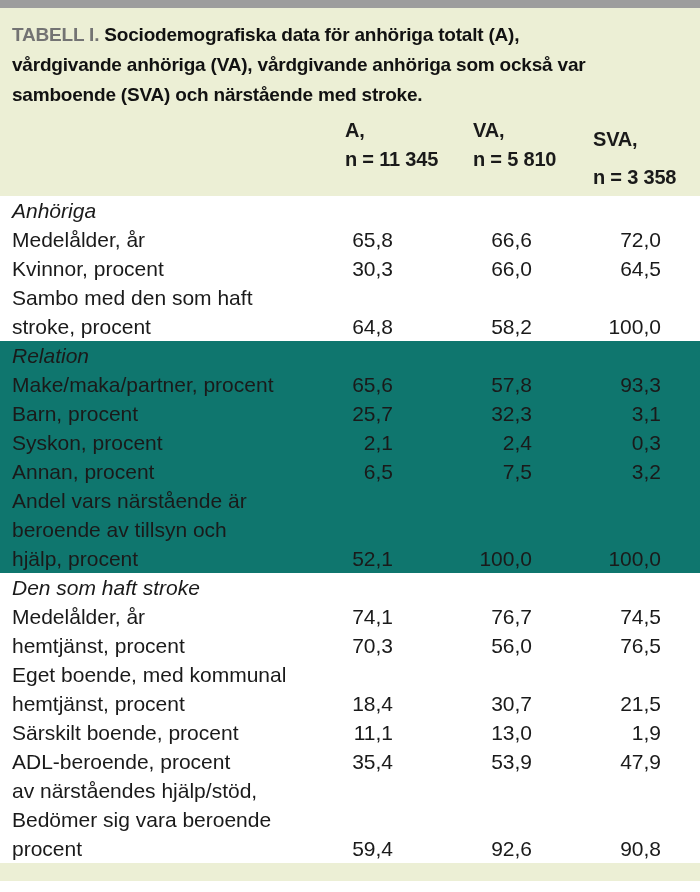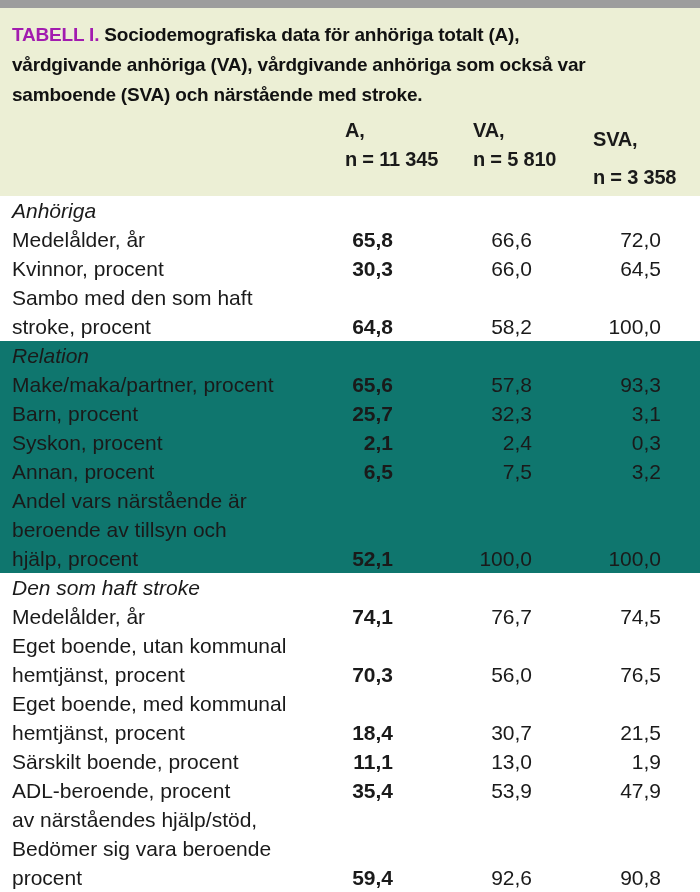--- a/index.html
+++ b/index.html
@@ -8,21 +8,21 @@
     background:#ffffff;color:#1a1a1a;
     font-family:"Liberation Sans", sans-serif;
   }
   .topbar{height:8px;background:#9d9d9d;}
   .title-block{
     background:#ecefd5;
     padding:12px 12px 6px 12px;
     font-weight:bold;font-size:19px;line-height:30px;
     letter-spacing:-0.2px;white-space:nowrap;color:#111111;
   }
-  .title-red{color:#a21caf;text-align:right;}
+  .title-red{color:#737373;text-align:right;}
   table{
     border-collapse:collapse;width:700px;table-layout:fixed;
     font-size:21px;color:#1a1a1a;
   }
   col.c-label{width:340px;}
   col.c-a{width:115px;}
   col.c-va{width:125px;}
   col.c-sva{width:120px;}
   thead th{
     background:#ecefd5;text-align:left;vertical-align:top;
@@ -31,21 +31,21 @@
   }
   thead th .hpad-a{padding-left:5px;}
   thead th .hpad-va{padding-left:18px;}
   thead th .hpad-sva{padding-left:13px;margin-top:9px;}
   tbody td{
     padding:0;line-height:29px;height:29px;
     white-space:nowrap;overflow:visible;
   }
   td.lbl{padding-left:12px;}
   td.val{text-align:right;font-variant-numeric:tabular-nums;}
-  td.val-a{padding-right:62px;font-weight:bold;}
+  td.val-a{padding-right:62px;}
   td.val-va{padding-right:48px;}
   td.val-sva{padding-right:39px;}
   tr.band-green td{background:#0f766e;}
   tr.band-white td{background:#ffffff;}
   tr.section td.lbl{font-style:italic;}
   .footer-strip{height:18px;background:#ecefd5;}
 </style>
 </head>
 <body>
 
@@ -167,26 +167,20 @@
           <td class="val val-va"></td>
           <td class="val val-sva"></td>
         </tr>
         <tr class="band-white">
           <td class="lbl">Medelålder, år</td>
           <td class="val val-a">74,1</td>
           <td class="val val-va">76,7</td>
           <td class="val val-sva">74,5</td>
         </tr>
         <tr class="band-white">
-          <td class="lbl">Eget boende, utan kommunal</td>
-          <td class="val val-a"></td>
-          <td class="val val-va"></td>
-          <td class="val val-sva"></td>
-        </tr>
-        <tr class="band-white">
           <td class="lbl">hemtjänst, procent</td>
           <td class="val val-a">70,3</td>
           <td class="val val-va">56,0</td>
           <td class="val val-sva">76,5</td>
         </tr>
         <tr class="band-white">
           <td class="lbl">Eget boende, med kommunal</td>
           <td class="val val-a"></td>
           <td class="val val-va"></td>
           <td class="val val-sva"></td>

